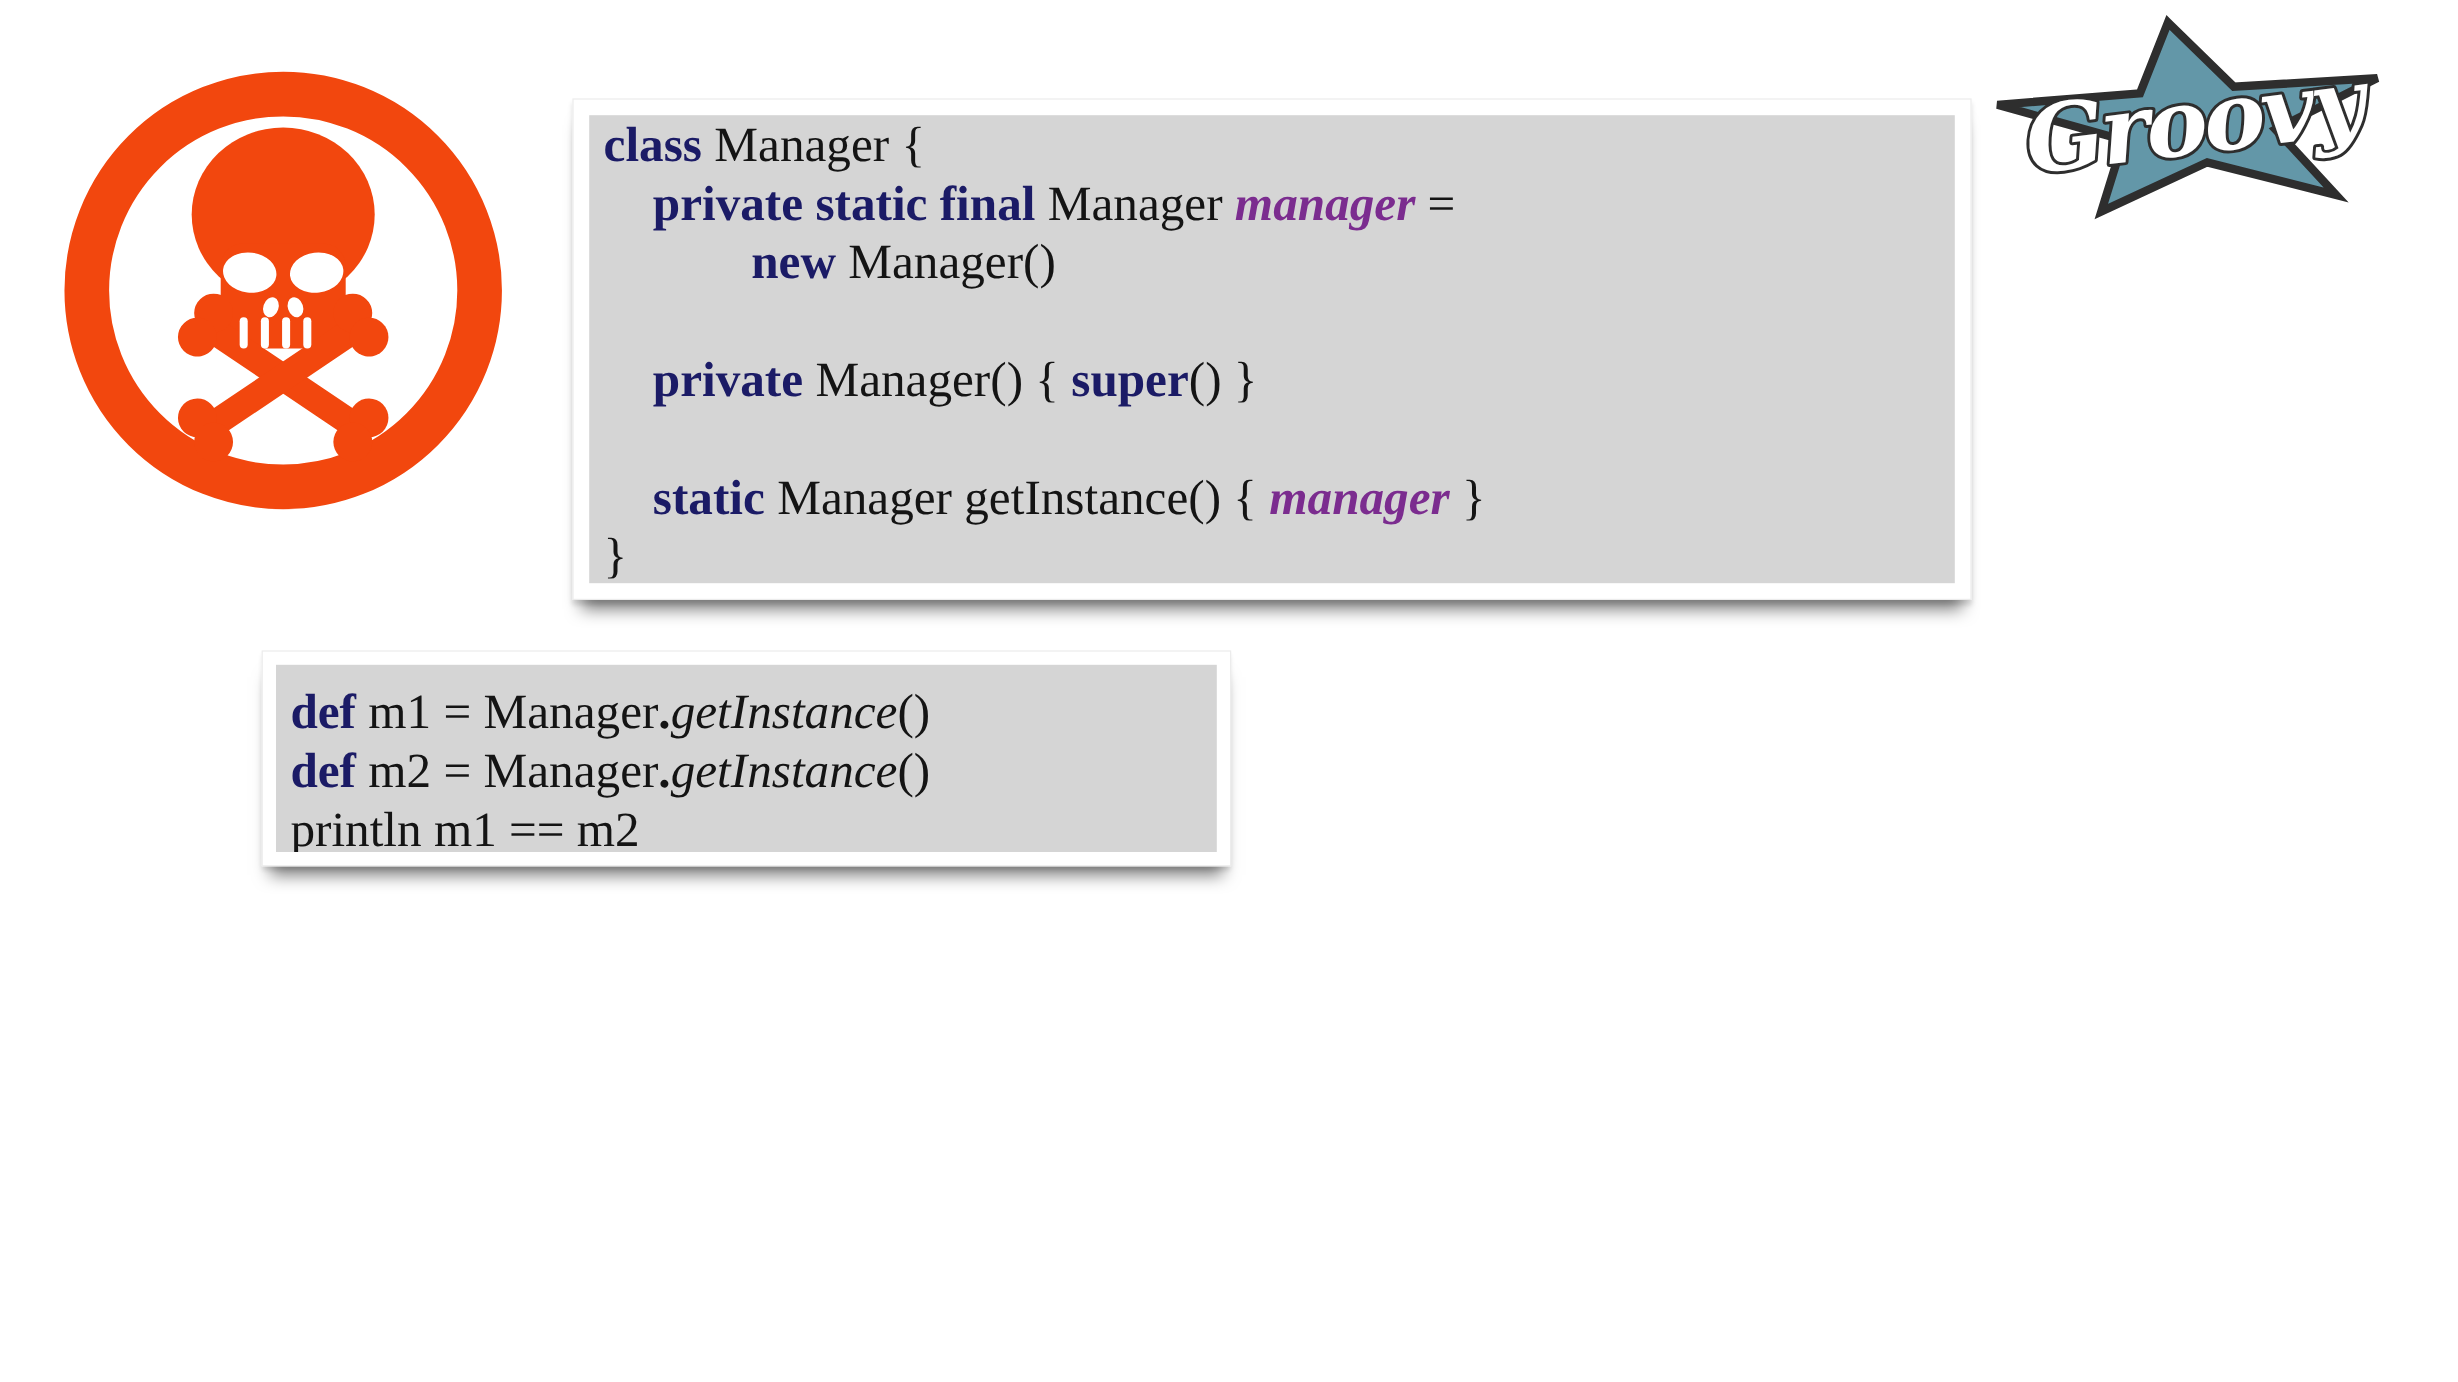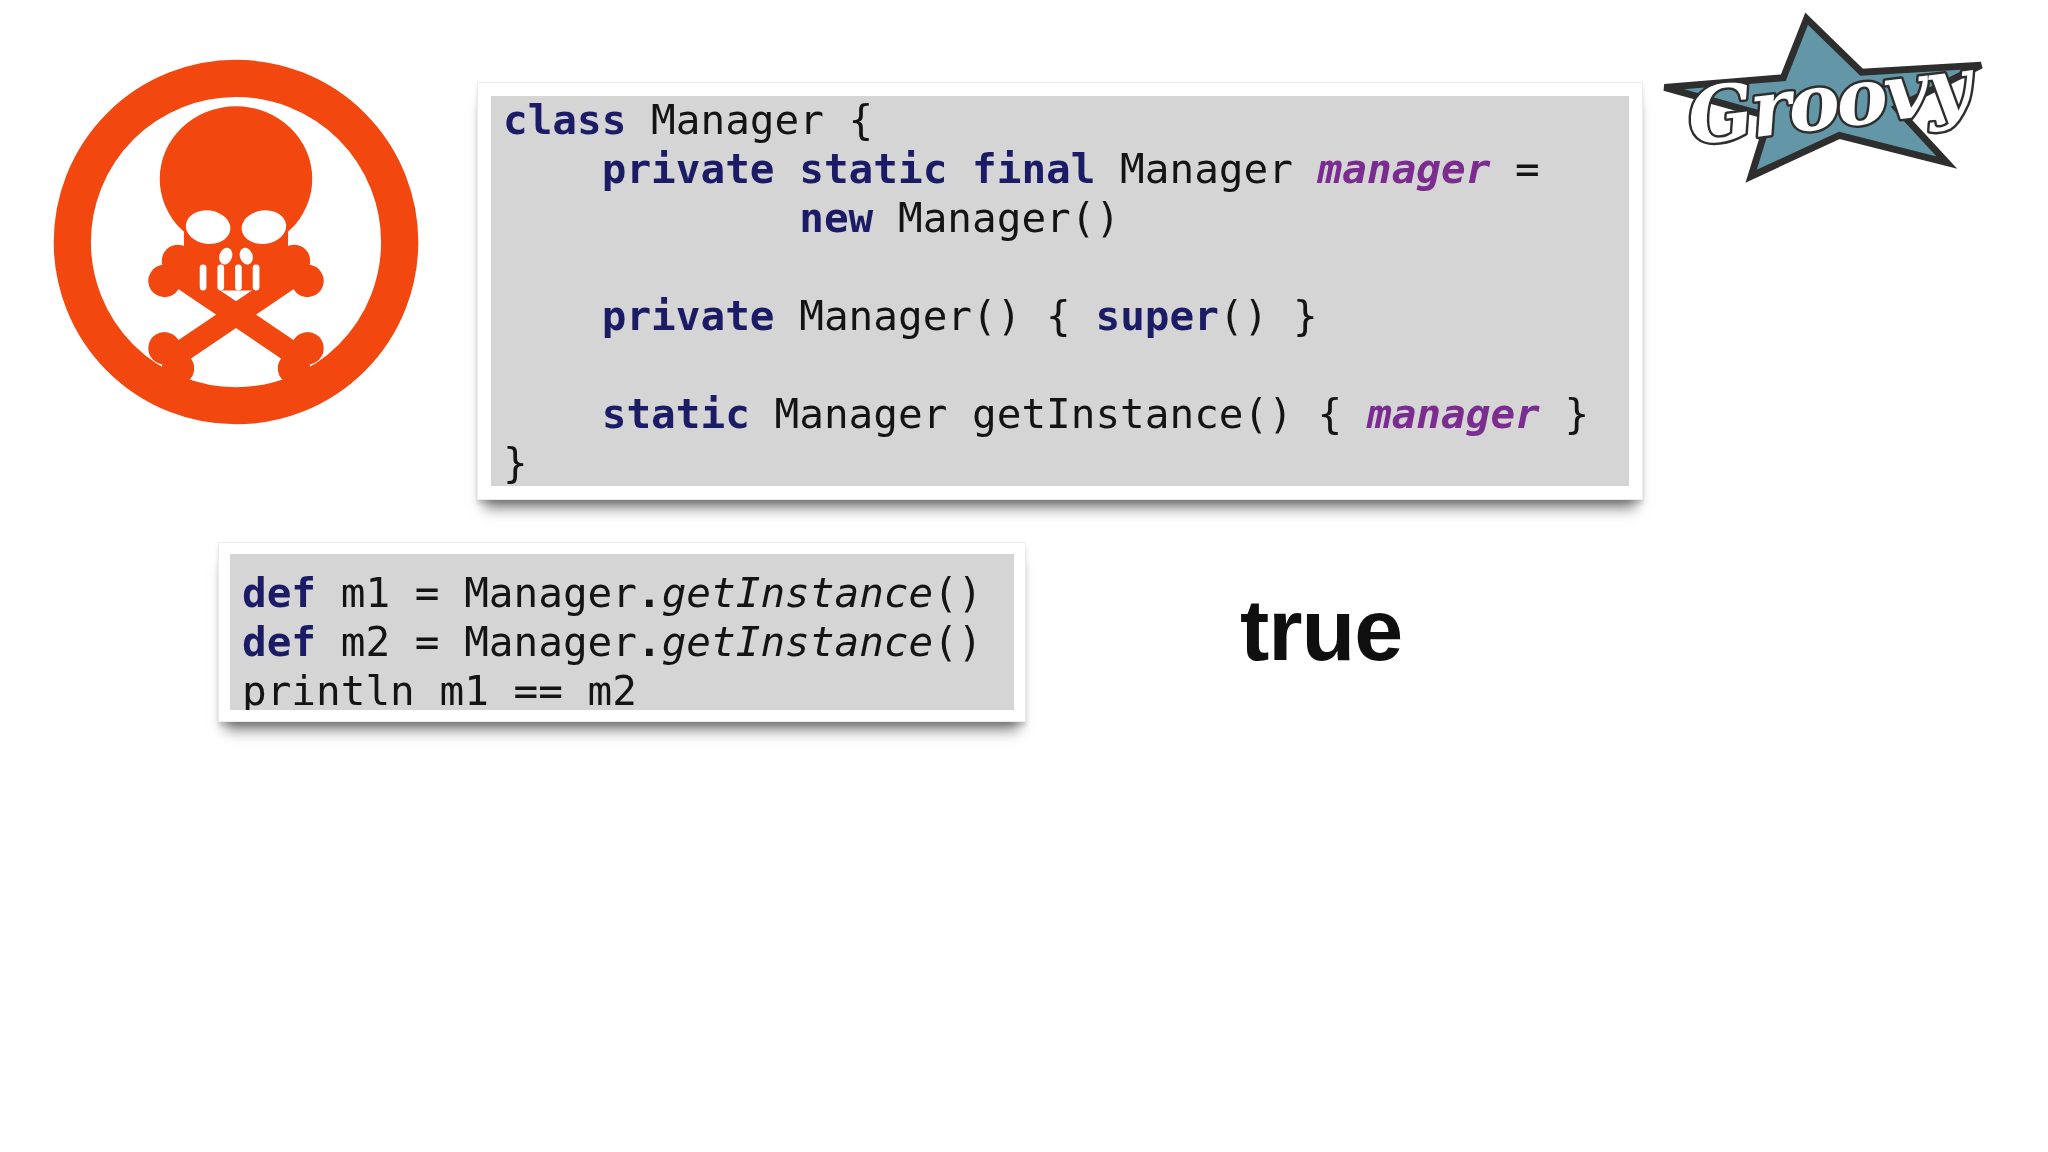--- a/index.html
+++ b/index.html
@@ -50,21 +50,21 @@
     left: 0; top: 0; right: 0; bottom: 0;
     padding: 0 12px;
     font-family: "DejaVu Sans Mono", monospace;
     font-size: 41px;
     line-height: 49px;
     color: var(--code-plain, #141414);
     white-space: pre;
     overflow: hidden;
   }
   .card-snippet .code { padding-top: 15px; }
-  .code .line { height: 49px; }
+  .code .line { height: 49px; font-family: Liberation Serif, serif; }
   .code .kw { color: var(--code-keyword, #1b1b66); font-weight: bold; }
   .code .fd { color: var(--code-field, #7b2c8f); font-weight: bold; font-style: italic; }
   .code .it { font-style: italic; }
   .code .dt { font-weight: bold; }
   .code .pl { }
 
   
   .result {
     position: absolute;
     left: 1240px; top: 586px;
@@ -127,15 +127,14 @@
       <text x="178" y="124" text-anchor="middle" font-family="DejaVu Serif, serif" font-size="78" font-weight="bold" font-style="italic" letter-spacing="-3" style="fill: var(--groovy-text-fill); stroke: var(--groovy-outline);" stroke-width="5" paint-order="stroke" stroke-linejoin="round" transform="rotate(-7 180 100)">Groovy</text>
     </svg>
   </div>
 
   <div class="code-card card-snippet">
     <div class="code-bg">
       <div class="code"><div class="line"><span class="kw">def</span><span class="pl"> m1 = Manager</span><span class="dt">.</span><span class="it">getInstance</span><span class="pl">()</span></div><div class="line"><span class="kw">def</span><span class="pl"> m2 = Manager</span><span class="dt">.</span><span class="it">getInstance</span><span class="pl">()</span></div><div class="line"><span class="pl">println m1 == m2</span></div></div>
     </div>
   </div>
 
-  <div class="result">true</div>
 
 </div>
 
 </body></html>

